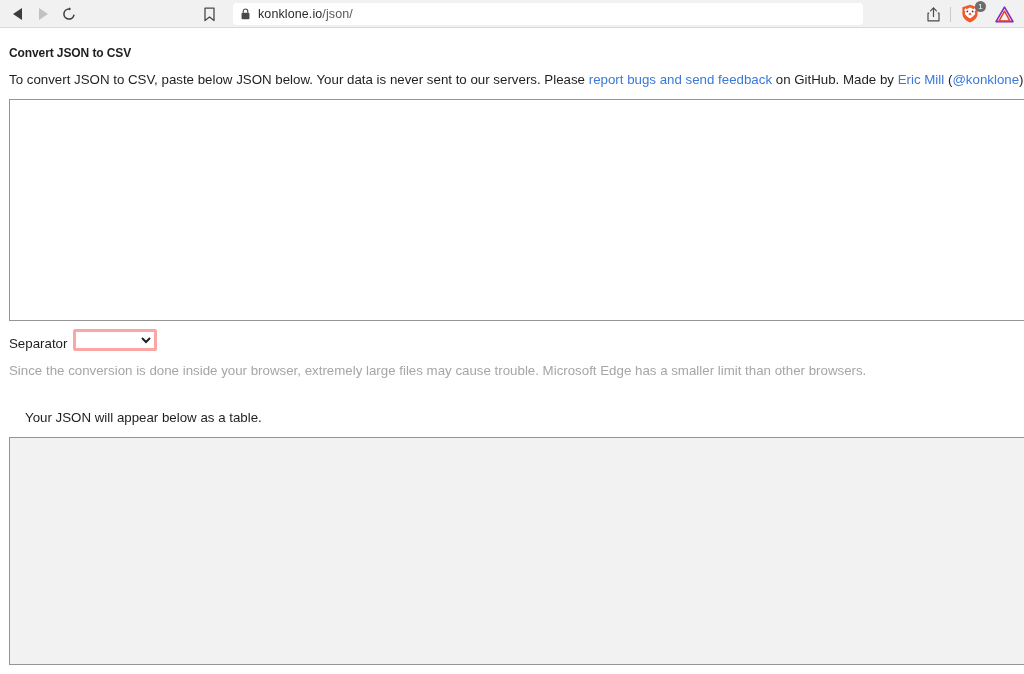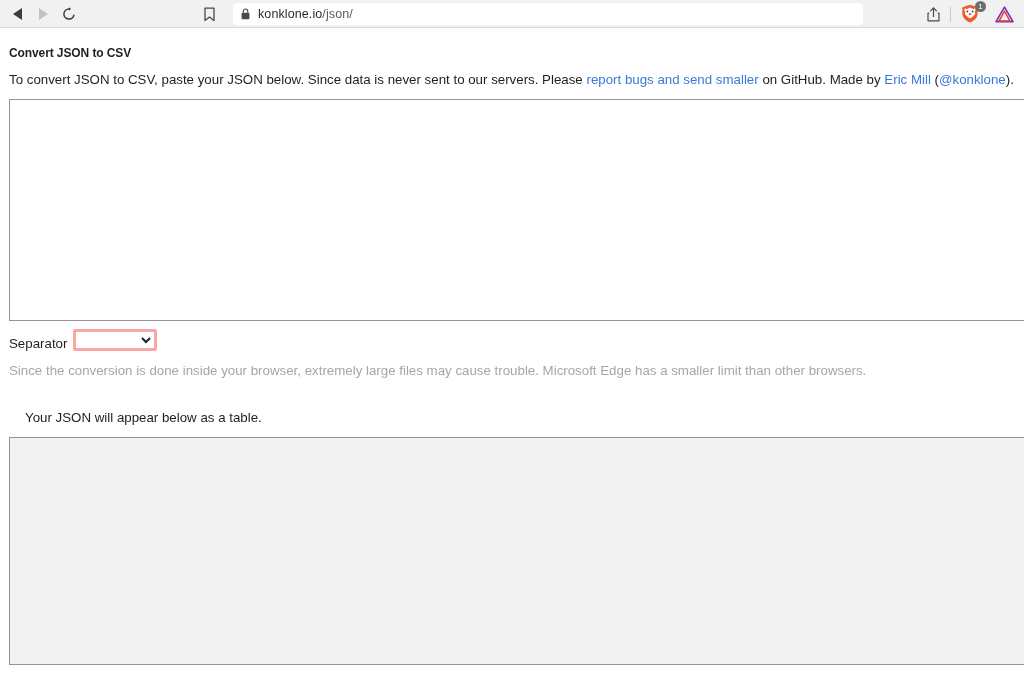--- a/index.html
+++ b/index.html
@@ -263,21 +263,21 @@
         <path d="M9.5 5.2 L15 15.1 H4 Z" fill="none" stroke="#e8412a" stroke-width="1.5" stroke-linejoin="round"></path>
       </svg>
     </div>
   </div>
 </div>
 
 <div class="page">
 
   <h1 class="page-title">Convert JSON to CSV</h1>
 
-  <p class="intro"><span>To convert JSON to CSV, paste your JSON below. Since data is never sent to our servers. Please </span><a href="#">report bugs and send smaller</a><span> on GitHub. Made by </span><a href="#">Eric Mill</a><span> (</span><a href="#">@konklone</a><span>).</span></p>
+  <p class="intro"><span>To convert JSON to CSV, paste below JSON below. Your data is never sent to our servers. Please </span><a href="#">report bugs and send feedback</a><span> on GitHub. Made by </span><a href="#">Eric Mill</a><span> (</span><a href="#">@konklone</a><span>).</span></p>
 
   <textarea class="json-input" placeholder="" style=""></textarea>
 
   <div class="sep-row">
     <span class="sep-label">Separator</span>
     <select class="sep-select">
       <option>Comma</option>
     </select>
   </div>
 

